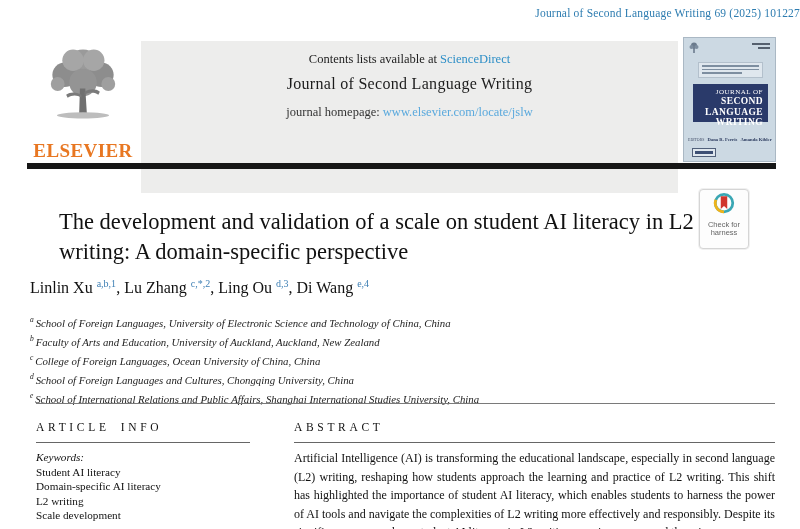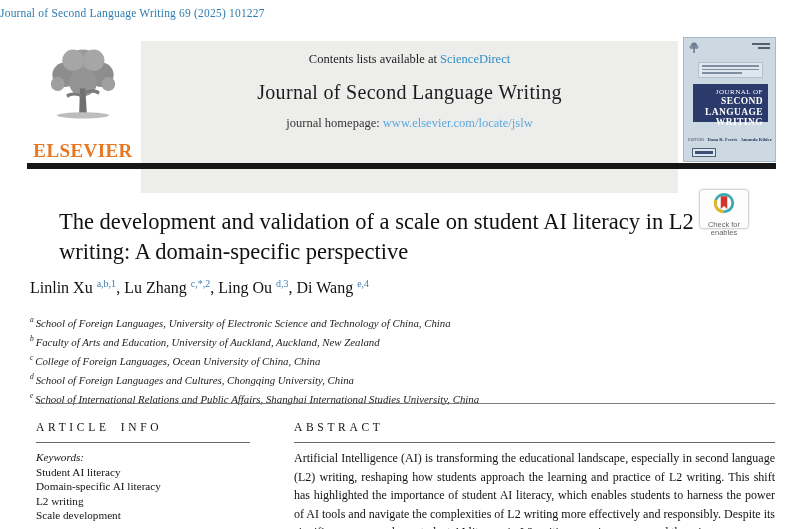--- a/index.html
+++ b/index.html
@@ -5,34 +5,34 @@
   :root{
     --citation-blue:#2d7cb0; --link-blue:#2e8fc7; --url-blue:#5aa9dd;
     --elsevier-orange:#e87722; --sup-blue:#3d7fb4; --cover-bg:#ccd9e3;
     --cover-navy:#2a3a6a; --bar-black:#161616;
   }
   *{margin:0;padding:0;box-sizing:border-box;}
   html,body{width:800px;height:529px;overflow:hidden;background:#fff;}
   .page{position:relative;width:800px;height:529px;background:#fff;
         font-family:"Liberation Serif",serif;color:#1a1a1a;}
 
-  .citation{position:absolute;top:7px;left:0;width:100%;text-align:left;
+  .citation{position:absolute;top:7px;left:0;width:100%;text-align:right;
             font-size:11.5px;color:var(--citation-blue);letter-spacing:.2px;}
 
   
   .logo-block{position:absolute;left:30px;top:42px;width:106px;height:118px;text-align:center;}
   .logo-tree{display:block;margin:0 auto;}
   .logo-word{font-size:19px;font-weight:600;color:var(--elsevier-orange);
              letter-spacing:.4px;margin-top:14px;}
 
   .header-box{position:absolute;left:141px;top:41px;width:537px;height:152px;
               background:#ededec;text-align:center;}
   .contents-line{margin-top:11px;font-size:12.5px;color:#1c1c1c;}
   .contents-line a{color:var(--link-blue);text-decoration:none;}
-  .journal-title{margin-top:14px;font-size:20px;color:#1c1c1c;letter-spacing:.3px;}
+  .journal-title{margin-top:8px;font-size:16px;color:#1c1c1c;letter-spacing:.3px;}
   .homepage-line{margin-top:12px;font-family:Liberation Serif, serif;
                  font-size:12.5px;color:#333;}
   .homepage-line a{color:var(--url-blue);text-decoration:none;}
 
   
   .cover{position:absolute;left:683px;top:37px;width:93px;height:125px;
          background:var(--cover-bg);border:1px solid #aab8c4;overflow:hidden;
          font-family:"Liberation Serif",serif;}
   .cover-minitree{position:absolute;left:5px;top:4px;}
   .cover-issn{position:absolute;right:5px;top:5px;width:18px;}
@@ -53,21 +53,21 @@
   .cover-bottombox{position:absolute;left:8px;top:110px;width:24px;height:9px;
                    border:1px solid #51607a;background:#dfe7ee;}
   .cover-bottombox i{display:block;height:2.5px;background:#3c4f74;margin:2px 2px 0 2px;}
 
   .black-bar{position:absolute;left:27px;top:163px;width:749px;height:6px;
              background:var(--bar-black);}
 
   
   .article-title{position:absolute;left:30px;top:207px;width:655px;
                  font-size:22.5px;line-height:30px;color:#111;margin-left:29px;}
-  .badge{position:absolute;left:699px;top:189px;width:50px;height:40px;
+  .badge{position:absolute;left:699px;top:189px;width:50px;height:60px;
          border:1px solid #d5d5d5;border-radius:4px;background:#fdfdfd;
          text-align:center;box-shadow:0 0 0 1px #f0f0f0;}
   .badge-text{font-family:"Liberation Sans",sans-serif;font-size:7.5px;
               line-height:8px;color:#666;margin-top:1px;}
 
   .authors{position:absolute;left:30px;top:278px;font-size:16px;color:#111;}
   .authors sup{font-size:10px;color:var(--sup-blue);margin-top:47px;}
 
   .affiliations{position:absolute;left:30px;top:312px;font-size:10.8px;
                 font-style:italic;color:#222;line-height:15.4px;}
@@ -154,21 +154,21 @@
   <h1 class="article-title" style="font-weight:normal;">The development and validation of a scale on student AI literacy in L2 writing: A domain-specific perspective</h1>
 
   <div class="badge">
     <svg width="24" height="24" viewBox="0 0 26 26" style="margin-top:2px;">
       <circle cx="13" cy="12" r="9.5" fill="none" stroke="#3aa7b4" stroke-width="3"></circle>
       <path d="M13 21.5 A9.5 9.5 0 0 1 4.2 8.5" fill="none" stroke="#f0b31a" stroke-width="3"></path>
       <path d="M9.5 4.5 h7 v14 l-3.5 -3.2 l-3.5 3.2 z" fill="#d0352c"></path>
     </svg>
     <div class="badge-text">
       <div>Check for</div>
-      <div>enables</div>
+      <div>harness</div>
     </div>
   </div>
 
   <div class="authors"><span><span>Linlin Xu </span><sup>a,b,1</sup></span>, <span><span>Lu Zhang </span><sup>c,*,2</sup></span>, <span><span>Ling Ou </span><sup>d,3</sup></span>, <span><span>Di Wang </span><sup>e,4</sup></span></div>
 
   <div class="affiliations">
       <div><sup>a </sup>School of Foreign Languages, University of Electronic Science and Technology of China, China</div>
       <div><sup>b </sup>Faculty of Arts and Education, University of Auckland, Auckland, New Zealand</div>
       <div><sup>c </sup>College of Foreign Languages, Ocean University of China, China</div>
       <div><sup>d </sup>School of Foreign Languages and Cultures, Chongqing University, China</div>

